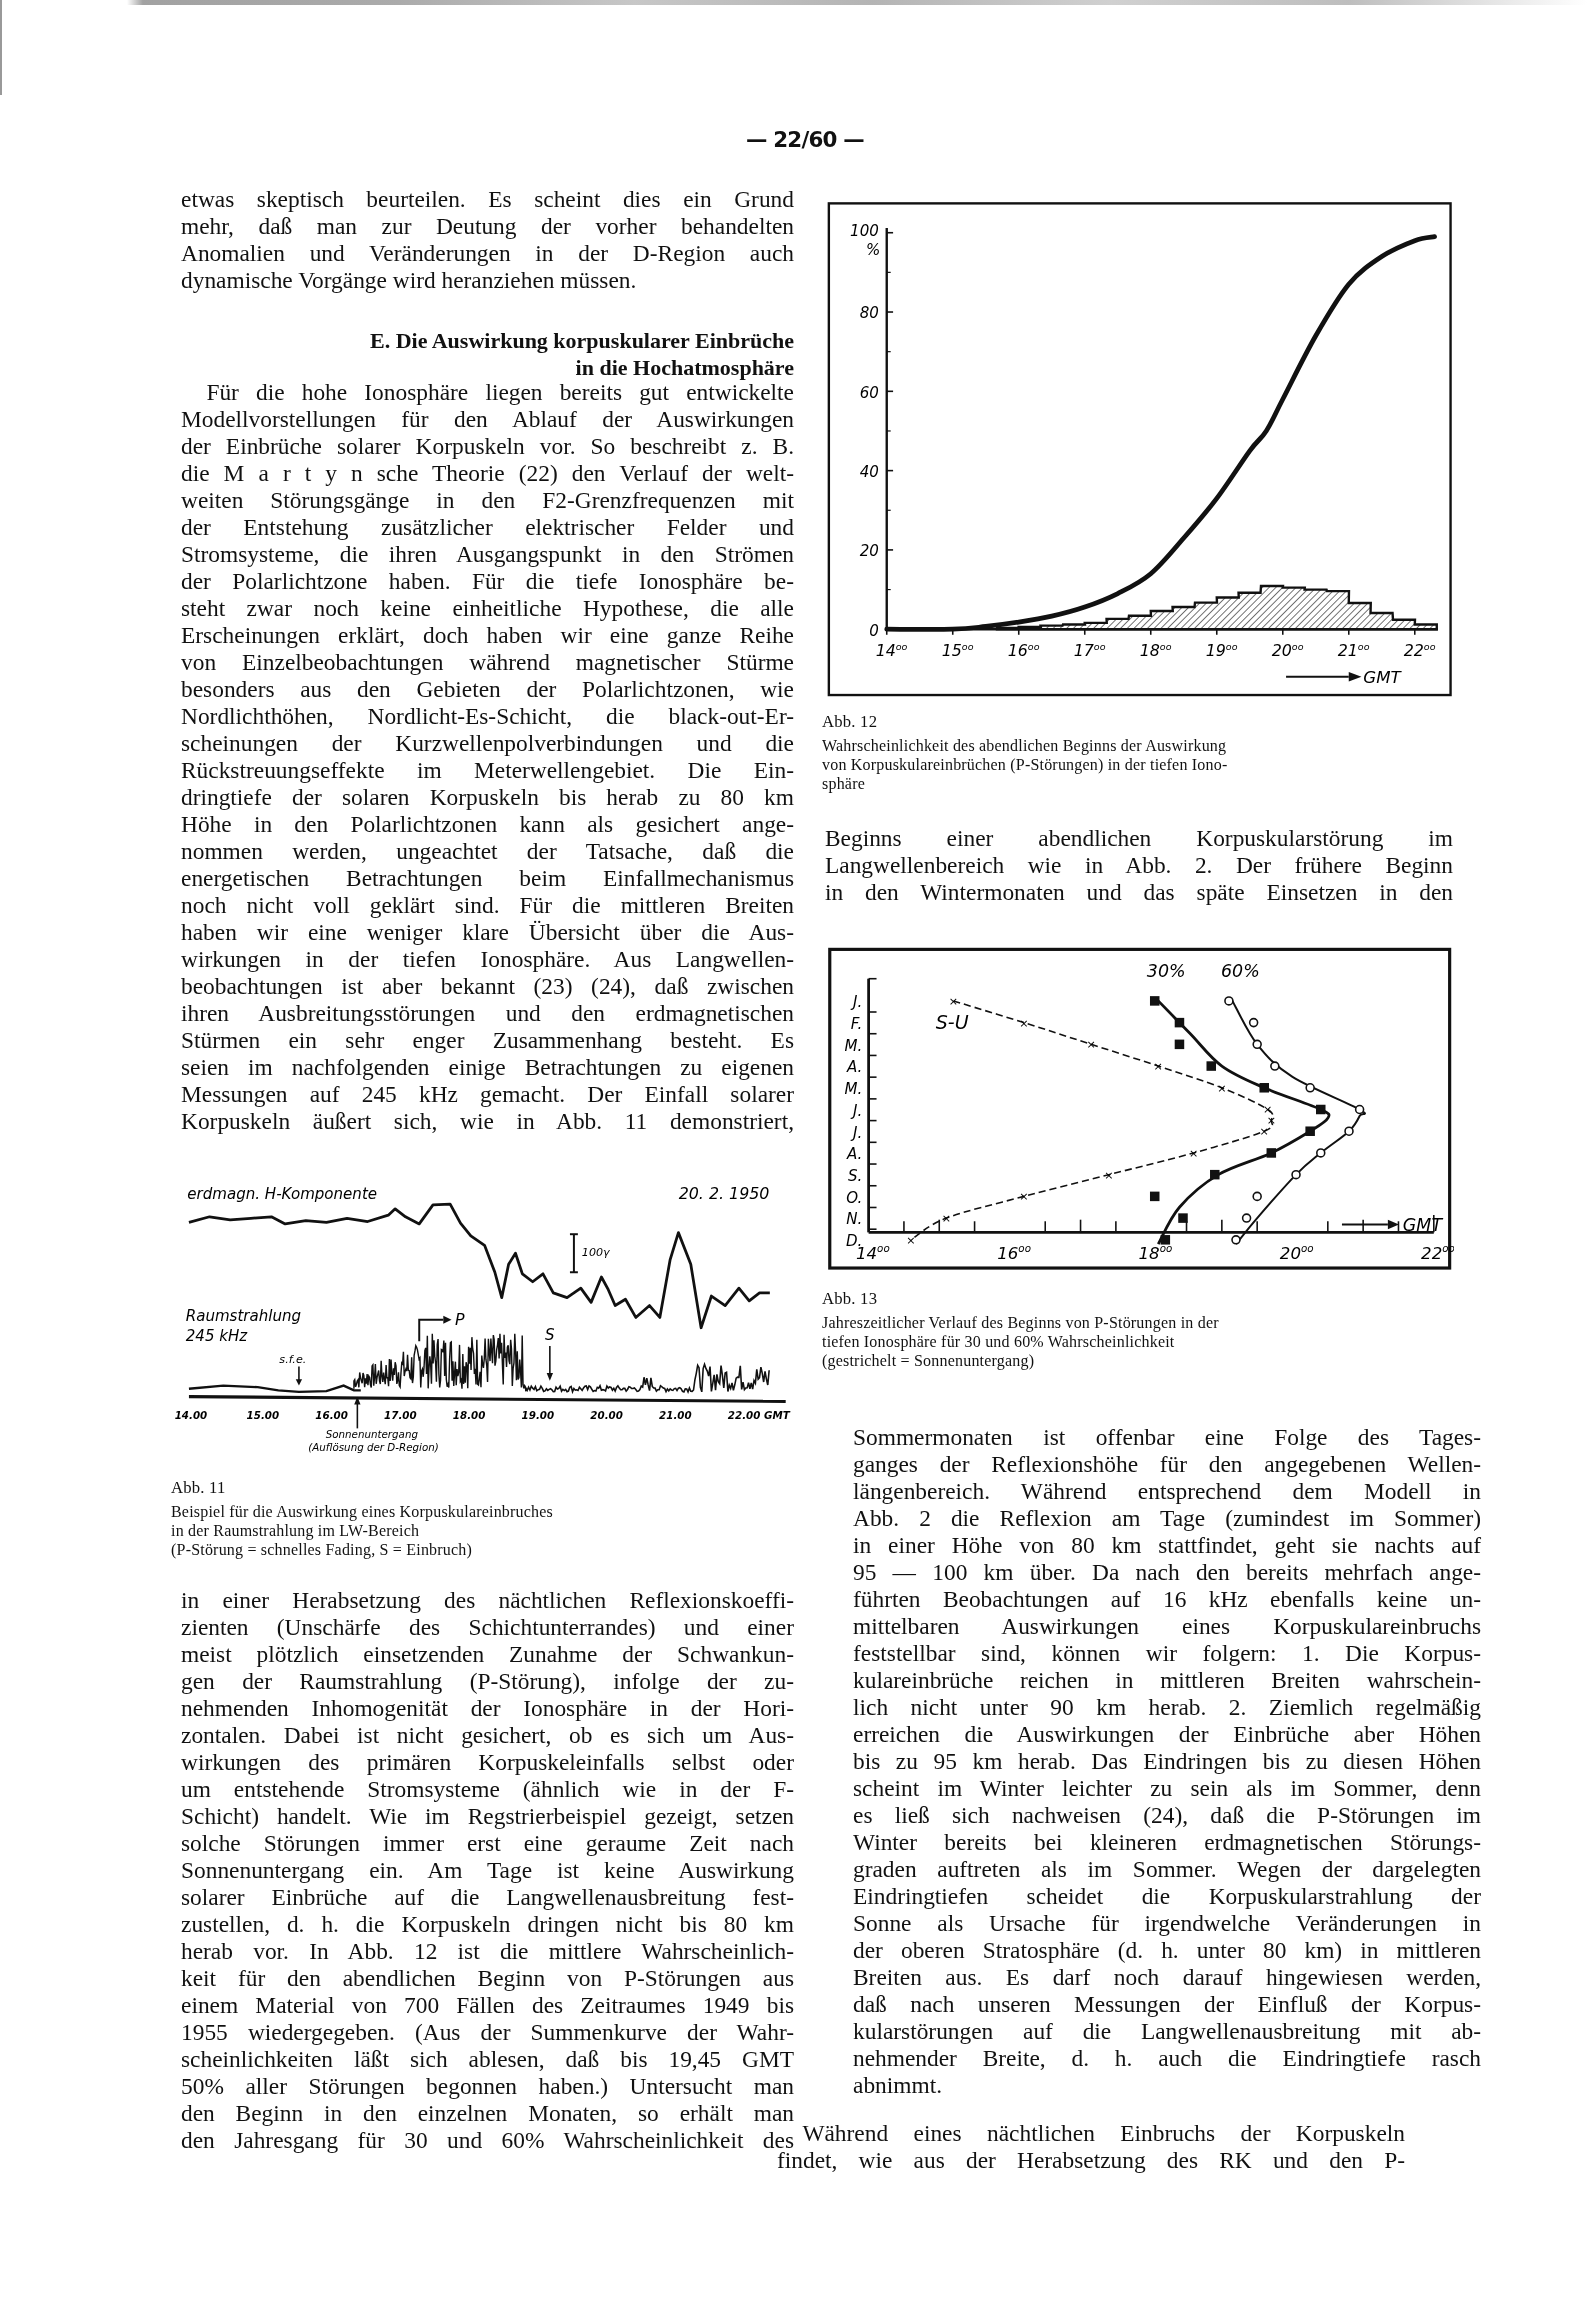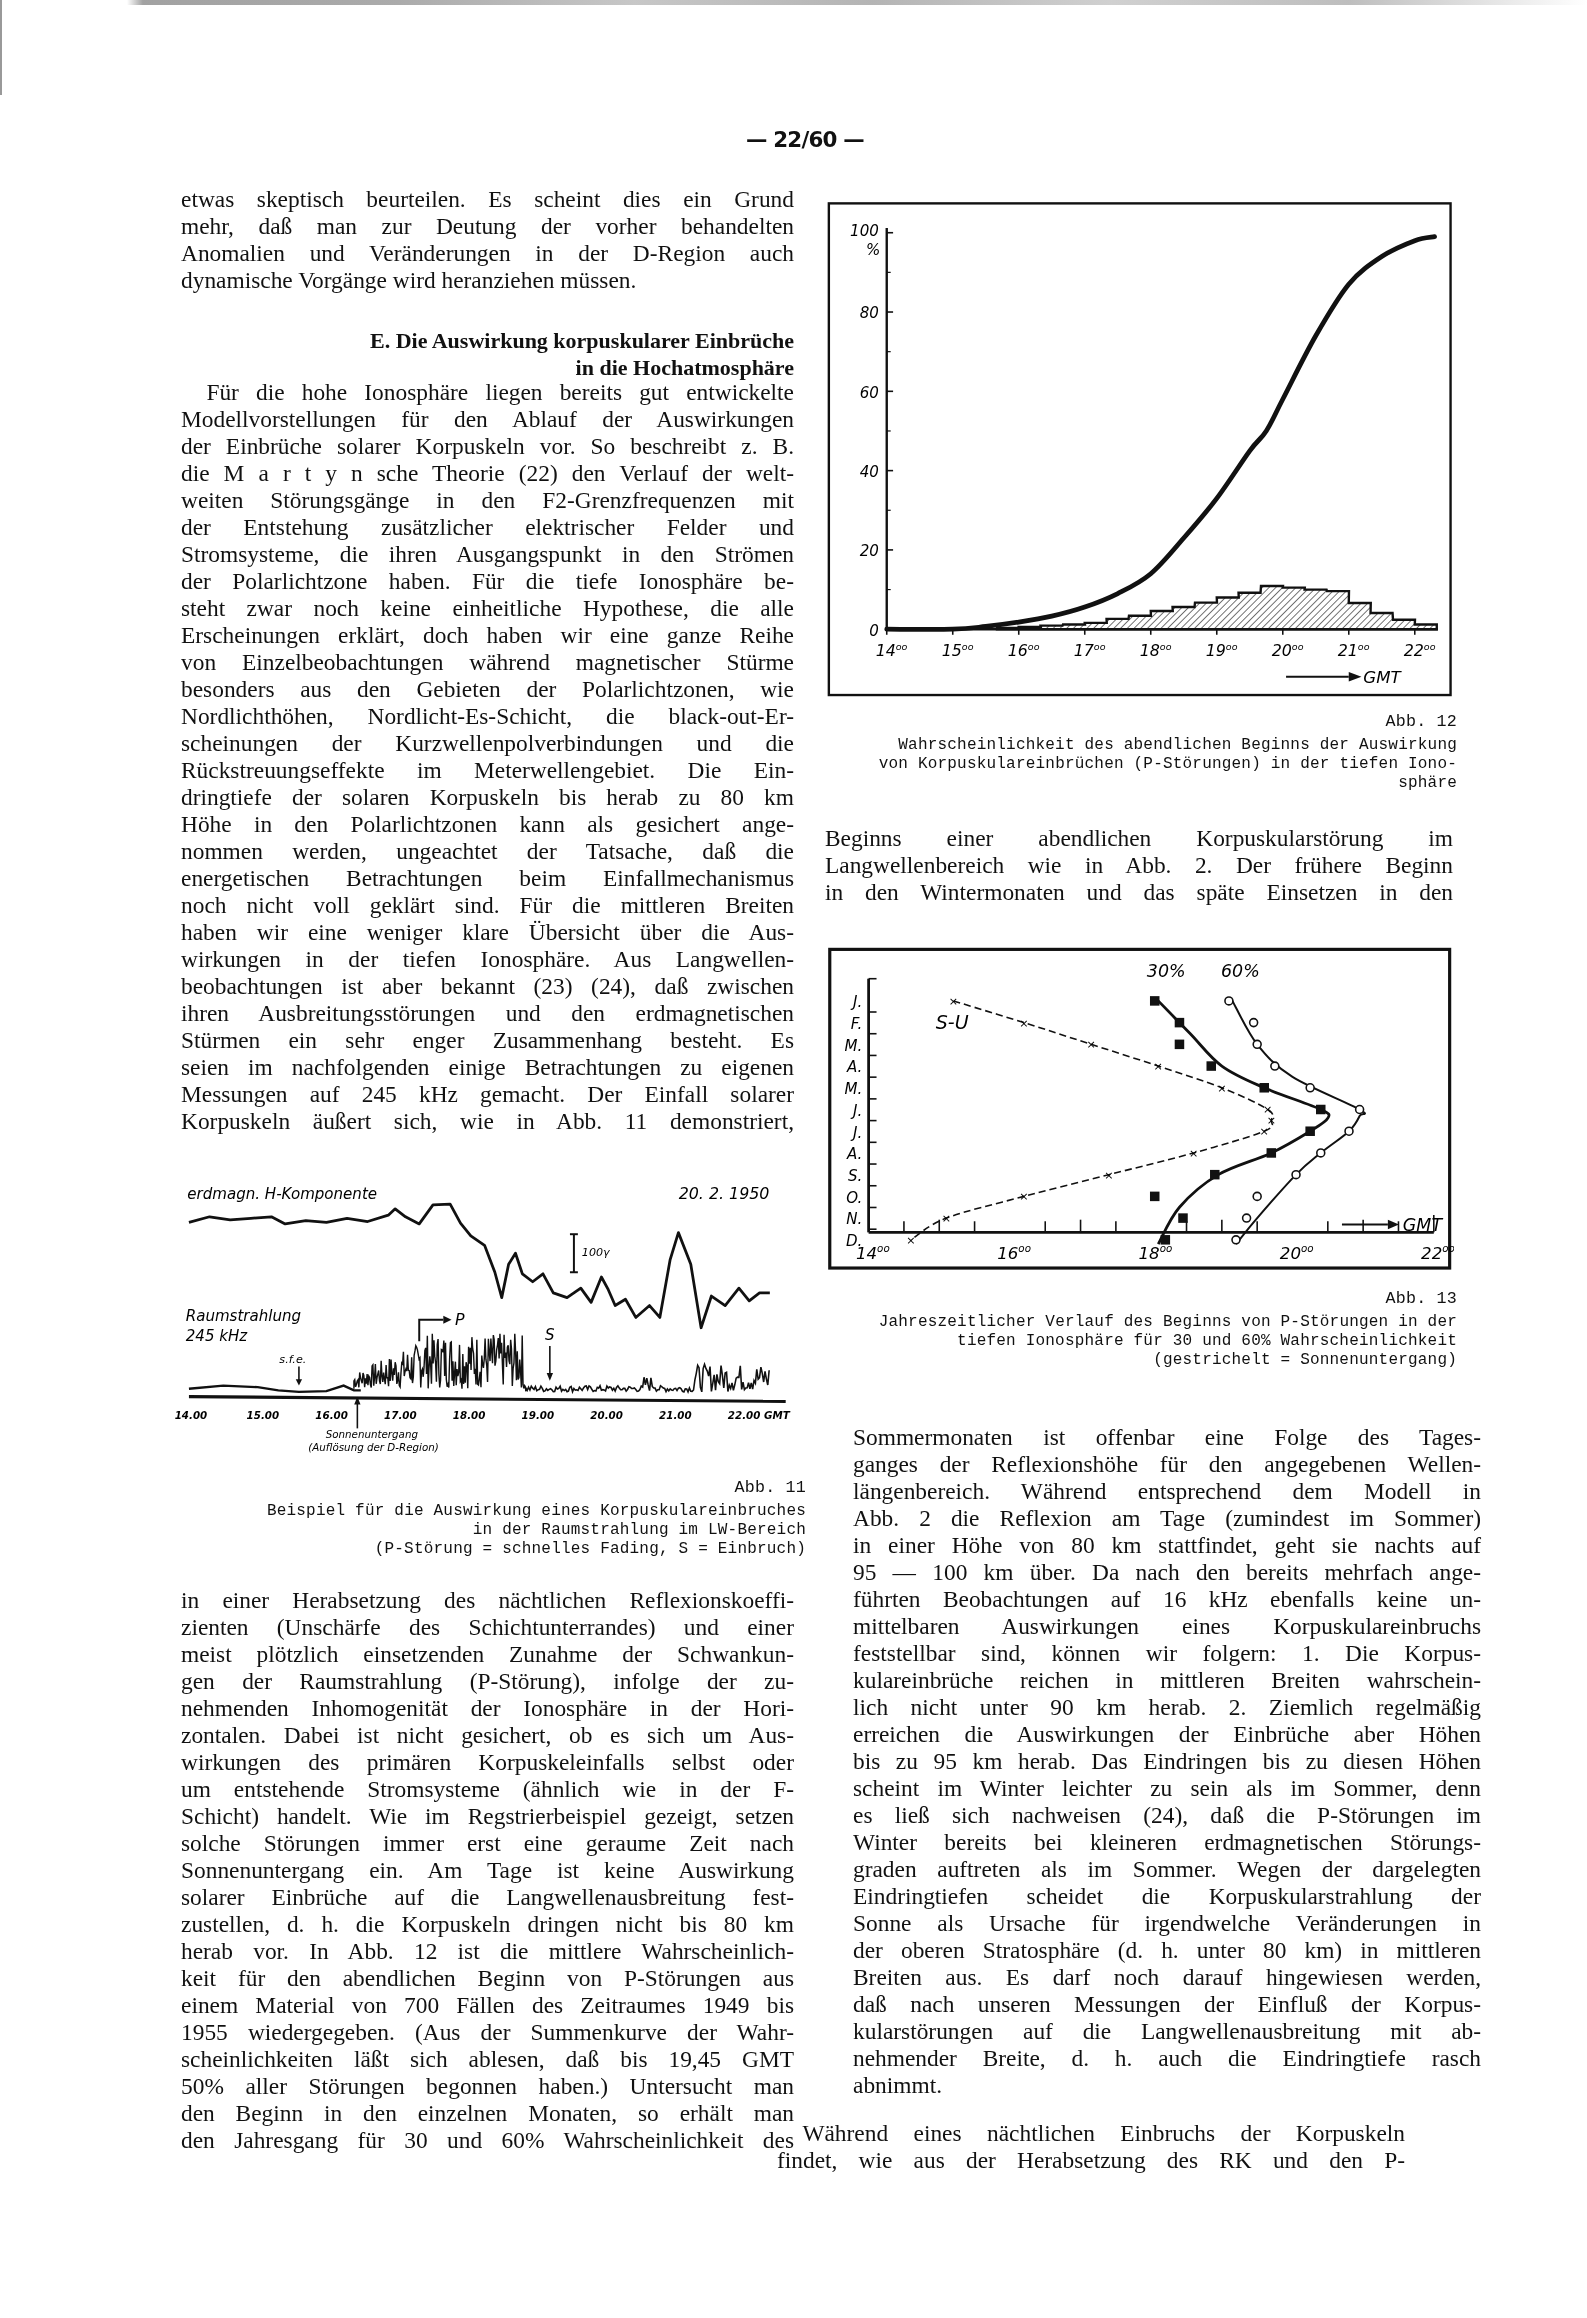--- a/index.html
+++ b/index.html
@@ -5,21 +5,21 @@
   html,body{margin:0;padding:0;background:#fff;}
   body{width:1587px;height:2319px;position:relative;overflow:hidden;font-family:"DejaVu Serif","Liberation Serif",serif;color:#111;}
   .scanline{position:absolute;left:0;top:0;width:1587px;height:4.8px;background:linear-gradient(90deg,#fff 0%,#fff 8%,#555 9%,#666 25%,#999 40%,#777 55%,#aaa 70%,#888 85%,#fff 100%);opacity:.55;}
   .leftedge{position:absolute;left:0;top:0;width:1.6px;height:95px;background:#999;}
   .pagenum{position:absolute;left:746px;top:127px;font-family:"DejaVu Sans","Liberation Sans",sans-serif;font-weight:bold;font-size:21.4px;letter-spacing:-0.8px;}
   .col{position:absolute;font-family:"Liberation Serif","DejaVu Serif",serif;font-size:23.4px;line-height:27px;}
   .line{display:block;white-space:nowrap;text-align:justify;text-align-last:justify;}
   .line.last{text-align-last:left;}
   .indent{padding-left:25.4px;}
   .heading{position:absolute;left:183px;width:611px;top:327px;text-align:right;font-family:"Liberation Serif","DejaVu Serif",serif;font-weight:bold;font-size:22px;line-height:27px;}
-  .caption{position:absolute;text-align:right;font-family:Liberation Mono, monospace;font-size:16px;line-height:19px;letter-spacing:0.2px;}
+  .caption{position:absolute;text-align:left;font-family:Liberation Serif, serif;font-size:16px;line-height:19px;letter-spacing:0.2px;}
   .caption .abb{font-size:16.7px;display:block;margin-bottom:4.8px;}
   .fig{position:absolute;}
   .fig svg{display:block;}
 </style>
 </head>
 <body>
 
 <div class="scanline"></div>
 <div class="leftedge"></div>
 

